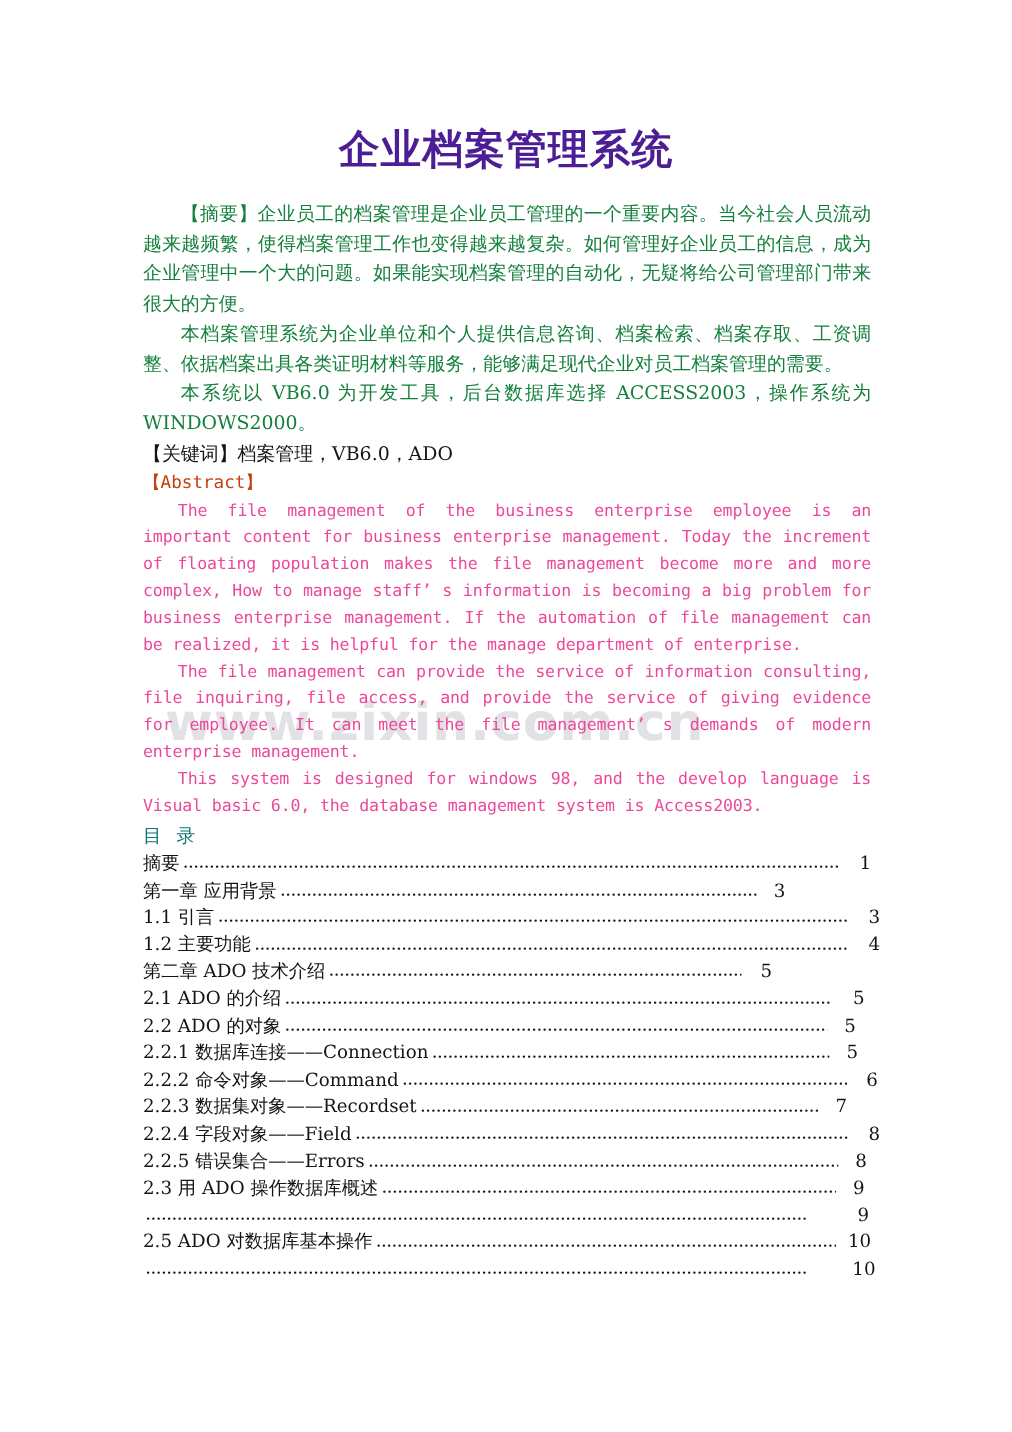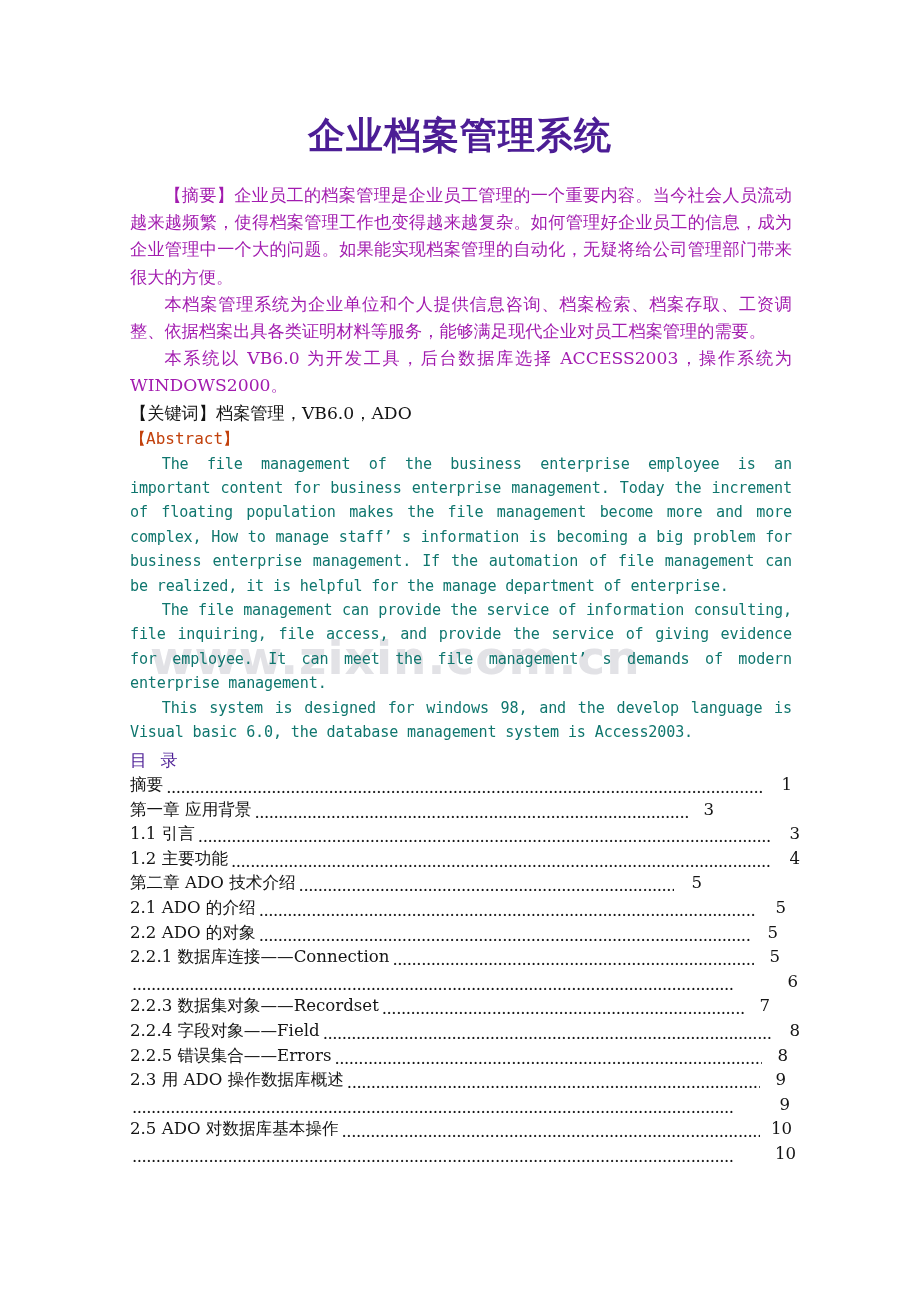--- a/index.html
+++ b/index.html
@@ -71,31 +71,31 @@
   }
 
   p.cn {
     margin: 0;
     font-family: "DejaVu Serif", "Liberation Serif", serif;
     font-size: 17.2px;
     line-height: 27.2px;
     text-align: justify;
     text-justify: inter-ideograph;
     text-indent: 2em;
-    color: #a21caf;
+    color: #15803d;
   }
 
   p.en {
     margin: 0;
     font-family: "DejaVu Sans Mono", "Liberation Mono", monospace;
     font-size: 15.1px;
     line-height: 24.4px;
     text-align: justify;
     text-indent: 2.1em;
-    color: #0f766e;
+    color: #ec4899;
     letter-spacing: -0.15px;
   }
 
   .kw-line {
     margin: 0;
     font-family: "DejaVu Serif", "Liberation Serif", serif;
     font-size: 17.2px;
     line-height: 26px;
     color: #141414;
   }
@@ -114,27 +114,27 @@
     left: 130px;
     top: 748px;
     width: 662px;
   }
 
   .toc-heading {
     margin: 0 0 0 0;
     font-family: "DejaVu Serif", "Liberation Serif", serif;
     font-size: 17px;
     line-height: 25px;
-    color: #4c1d95;
+    color: #0f766e;
     letter-spacing: 4px;
   }
 
   .toc-row {
     display: flex;
-    align-items: flex-end;
+    align-items: center;
     font-family: "DejaVu Serif", "Liberation Serif", serif;
     font-size: 16.6px;
     line-height: 24.6px;
     color: #141414;
     white-space: nowrap;
   }
 
   .toc-label {
     flex: 0 0 auto;
     padding-right: 1px;
@@ -240,20 +240,21 @@
           <span class="toc-label">2.2 ADO 的对象</span>
           <span class="toc-dots"></span>
           <span class="toc-page">5</span>
         </div>
         <div class="toc-row gap-8">
           <span class="toc-label">2.2.1 数据库连接——Connection</span>
           <span class="toc-dots"></span>
           <span class="toc-page">5</span>
         </div>
         <div class="toc-row gap-9">
+          <span class="toc-label">2.2.2 命令对象——Command</span>
           <span class="toc-dots"></span>
           <span class="toc-page">6</span>
         </div>
         <div class="toc-row gap-10">
           <span class="toc-label">2.2.3 数据集对象——Recordset</span>
           <span class="toc-dots"></span>
           <span class="toc-page">7</span>
         </div>
         <div class="toc-row gap-11">
           <span class="toc-label">2.2.4 字段对象——Field</span>

